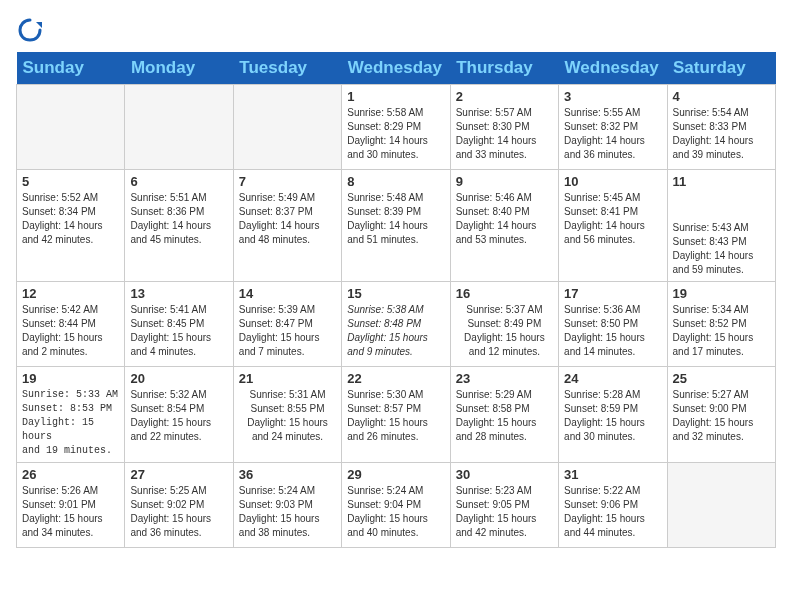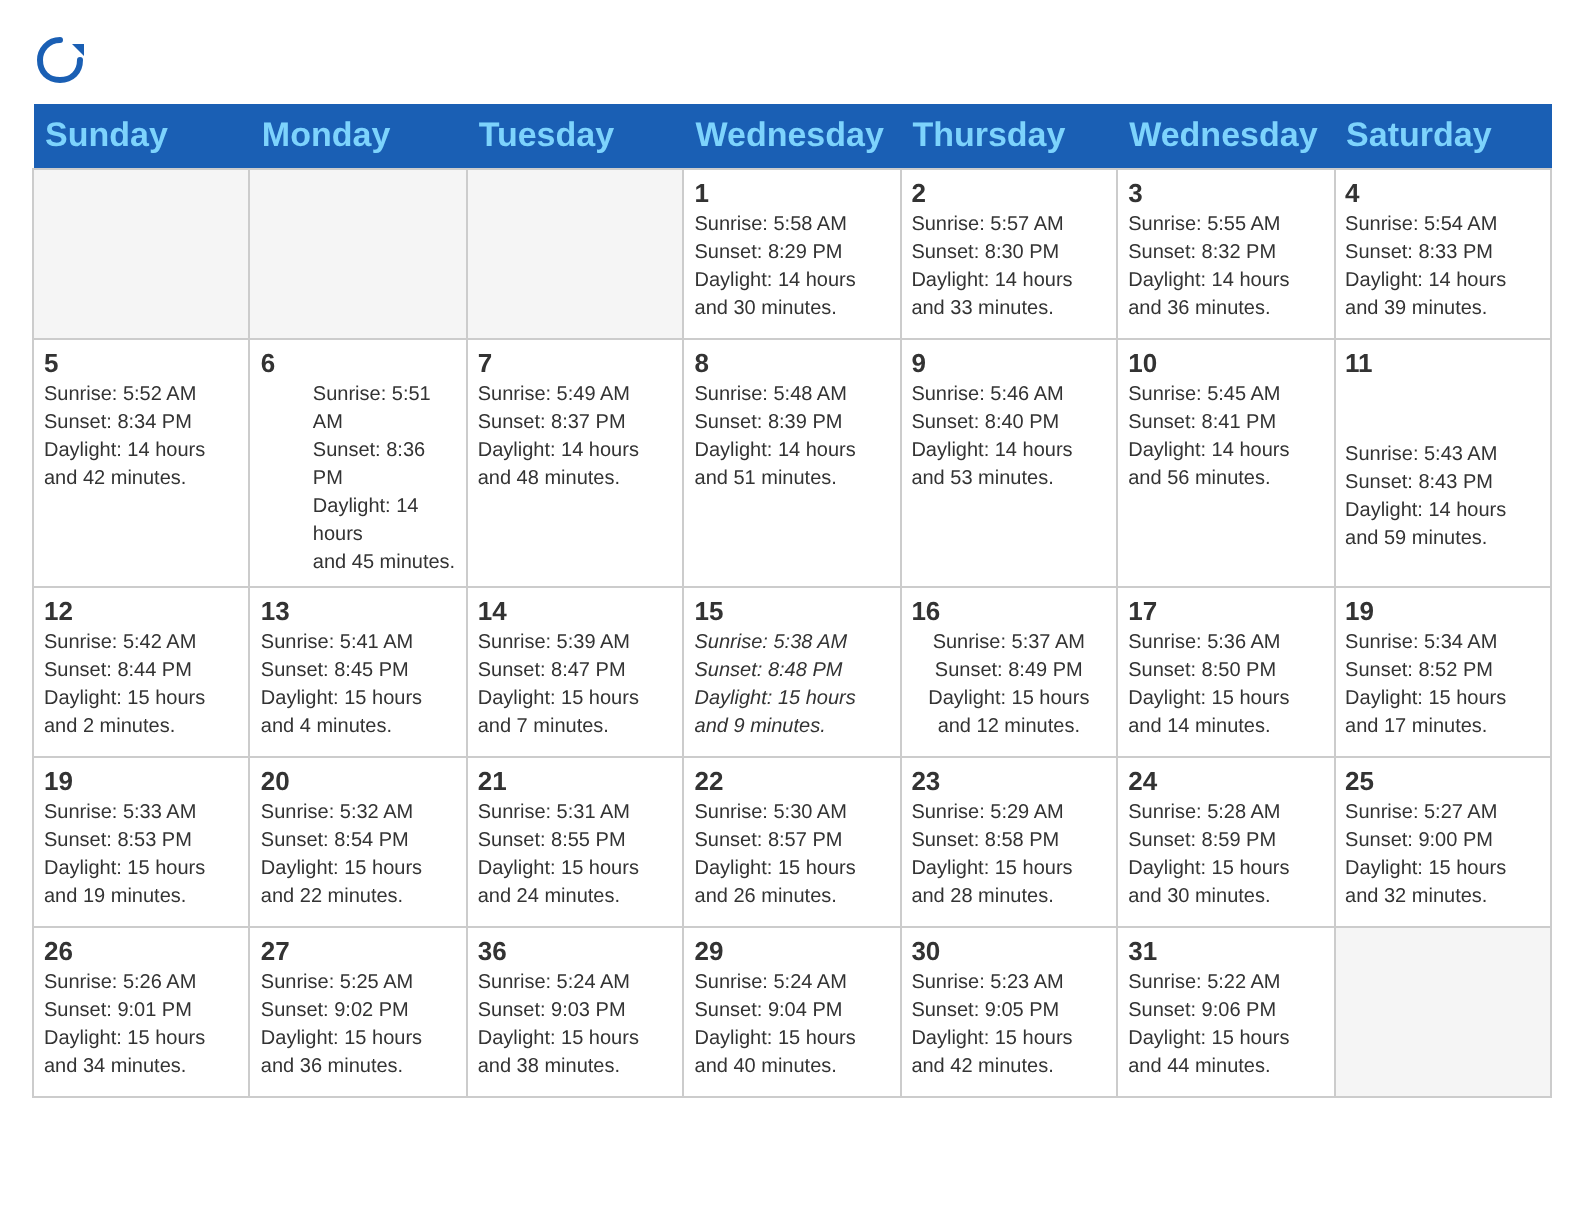--- a/index.html
+++ b/index.html
@@ -157,21 +157,21 @@
       <tr>
         <td>
           <div class="day-number">5</div>
           <div class="day-info" style="white-space: pre-line;">Sunrise: 5:52 AM
 Sunset: 8:34 PM
 Daylight: 14 hours
 and 42 minutes.</div>
         </td>
         <td>
           <div class="day-number">6</div>
-          <div class="day-info" style="white-space: pre-line; margin-left: 26px;">Sunrise: 5:51 AM
+          <div class="day-info" style="white-space: pre-line;">Sunrise: 5:51 AM
 Sunset: 8:36 PM
 Daylight: 14 hours
 and 45 minutes.</div>
         </td>
         <td>
           <div class="day-number">7</div>
           <div class="day-info" style="white-space: pre-line;">Sunrise: 5:49 AM
 Sunset: 8:37 PM
 Daylight: 14 hours
 and 48 minutes.</div>
@@ -252,35 +252,35 @@
           <div class="day-number">19</div>
           <div class="day-info" style="white-space: pre-line;">Sunrise: 5:34 AM
 Sunset: 8:52 PM
 Daylight: 15 hours
 and 17 minutes.</div>
         </td>
       </tr>
       <tr>
         <td>
           <div class="day-number">19</div>
-          <div class="day-info" style="white-space: pre-line;">Sunrise: 5:33 AM
+          <div class="day-info" style="white-space: pre-line; font-family: Liberation Mono, monospace;">Sunrise: 5:33 AM
 Sunset: 8:53 PM
 Daylight: 15 hours
 and 19 minutes.</div>
         </td>
         <td>
           <div class="day-number">20</div>
           <div class="day-info" style="white-space: pre-line;">Sunrise: 5:32 AM
 Sunset: 8:54 PM
 Daylight: 15 hours
 and 22 minutes.</div>
         </td>
         <td>
           <div class="day-number">21</div>
-          <div class="day-info" style="white-space: pre-line;">Sunrise: 5:31 AM
+          <div class="day-info" style="white-space: pre-line; text-align: center;">Sunrise: 5:31 AM
 Sunset: 8:55 PM
 Daylight: 15 hours
 and 24 minutes.</div>
         </td>
         <td>
           <div class="day-number">22</div>
           <div class="day-info" style="white-space: pre-line;">Sunrise: 5:30 AM
 Sunset: 8:57 PM
 Daylight: 15 hours
 and 26 minutes.</div>

